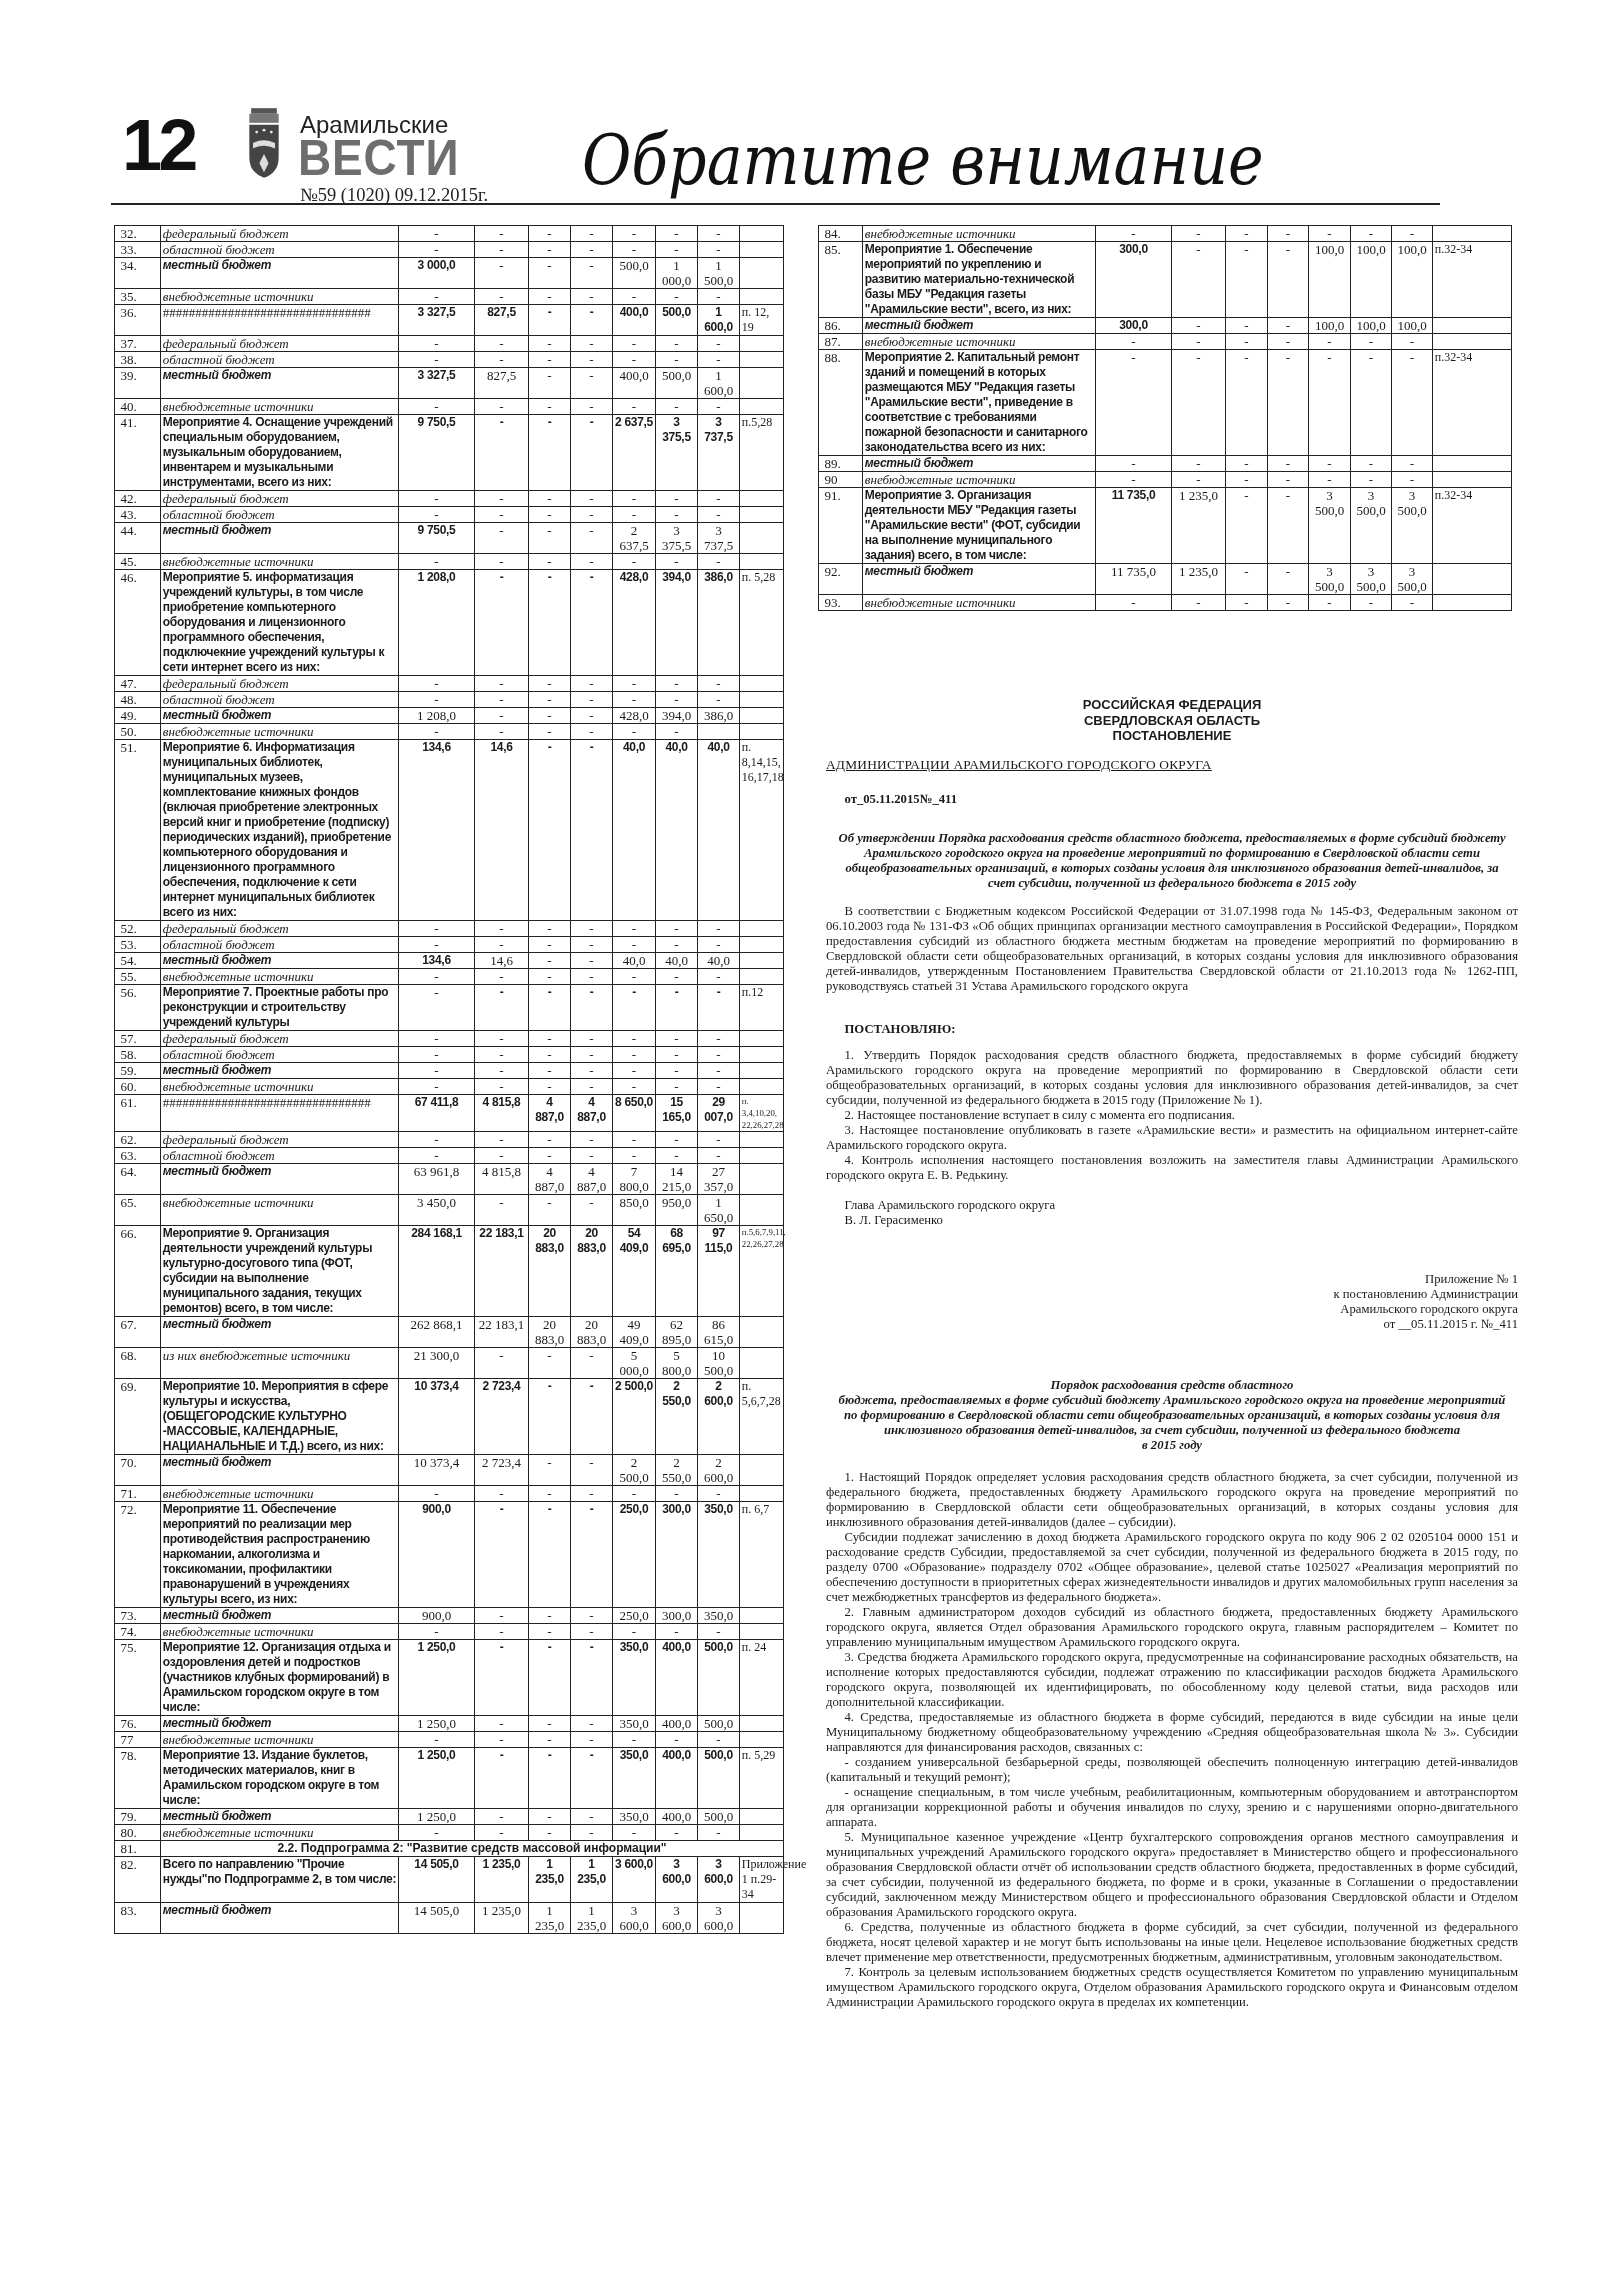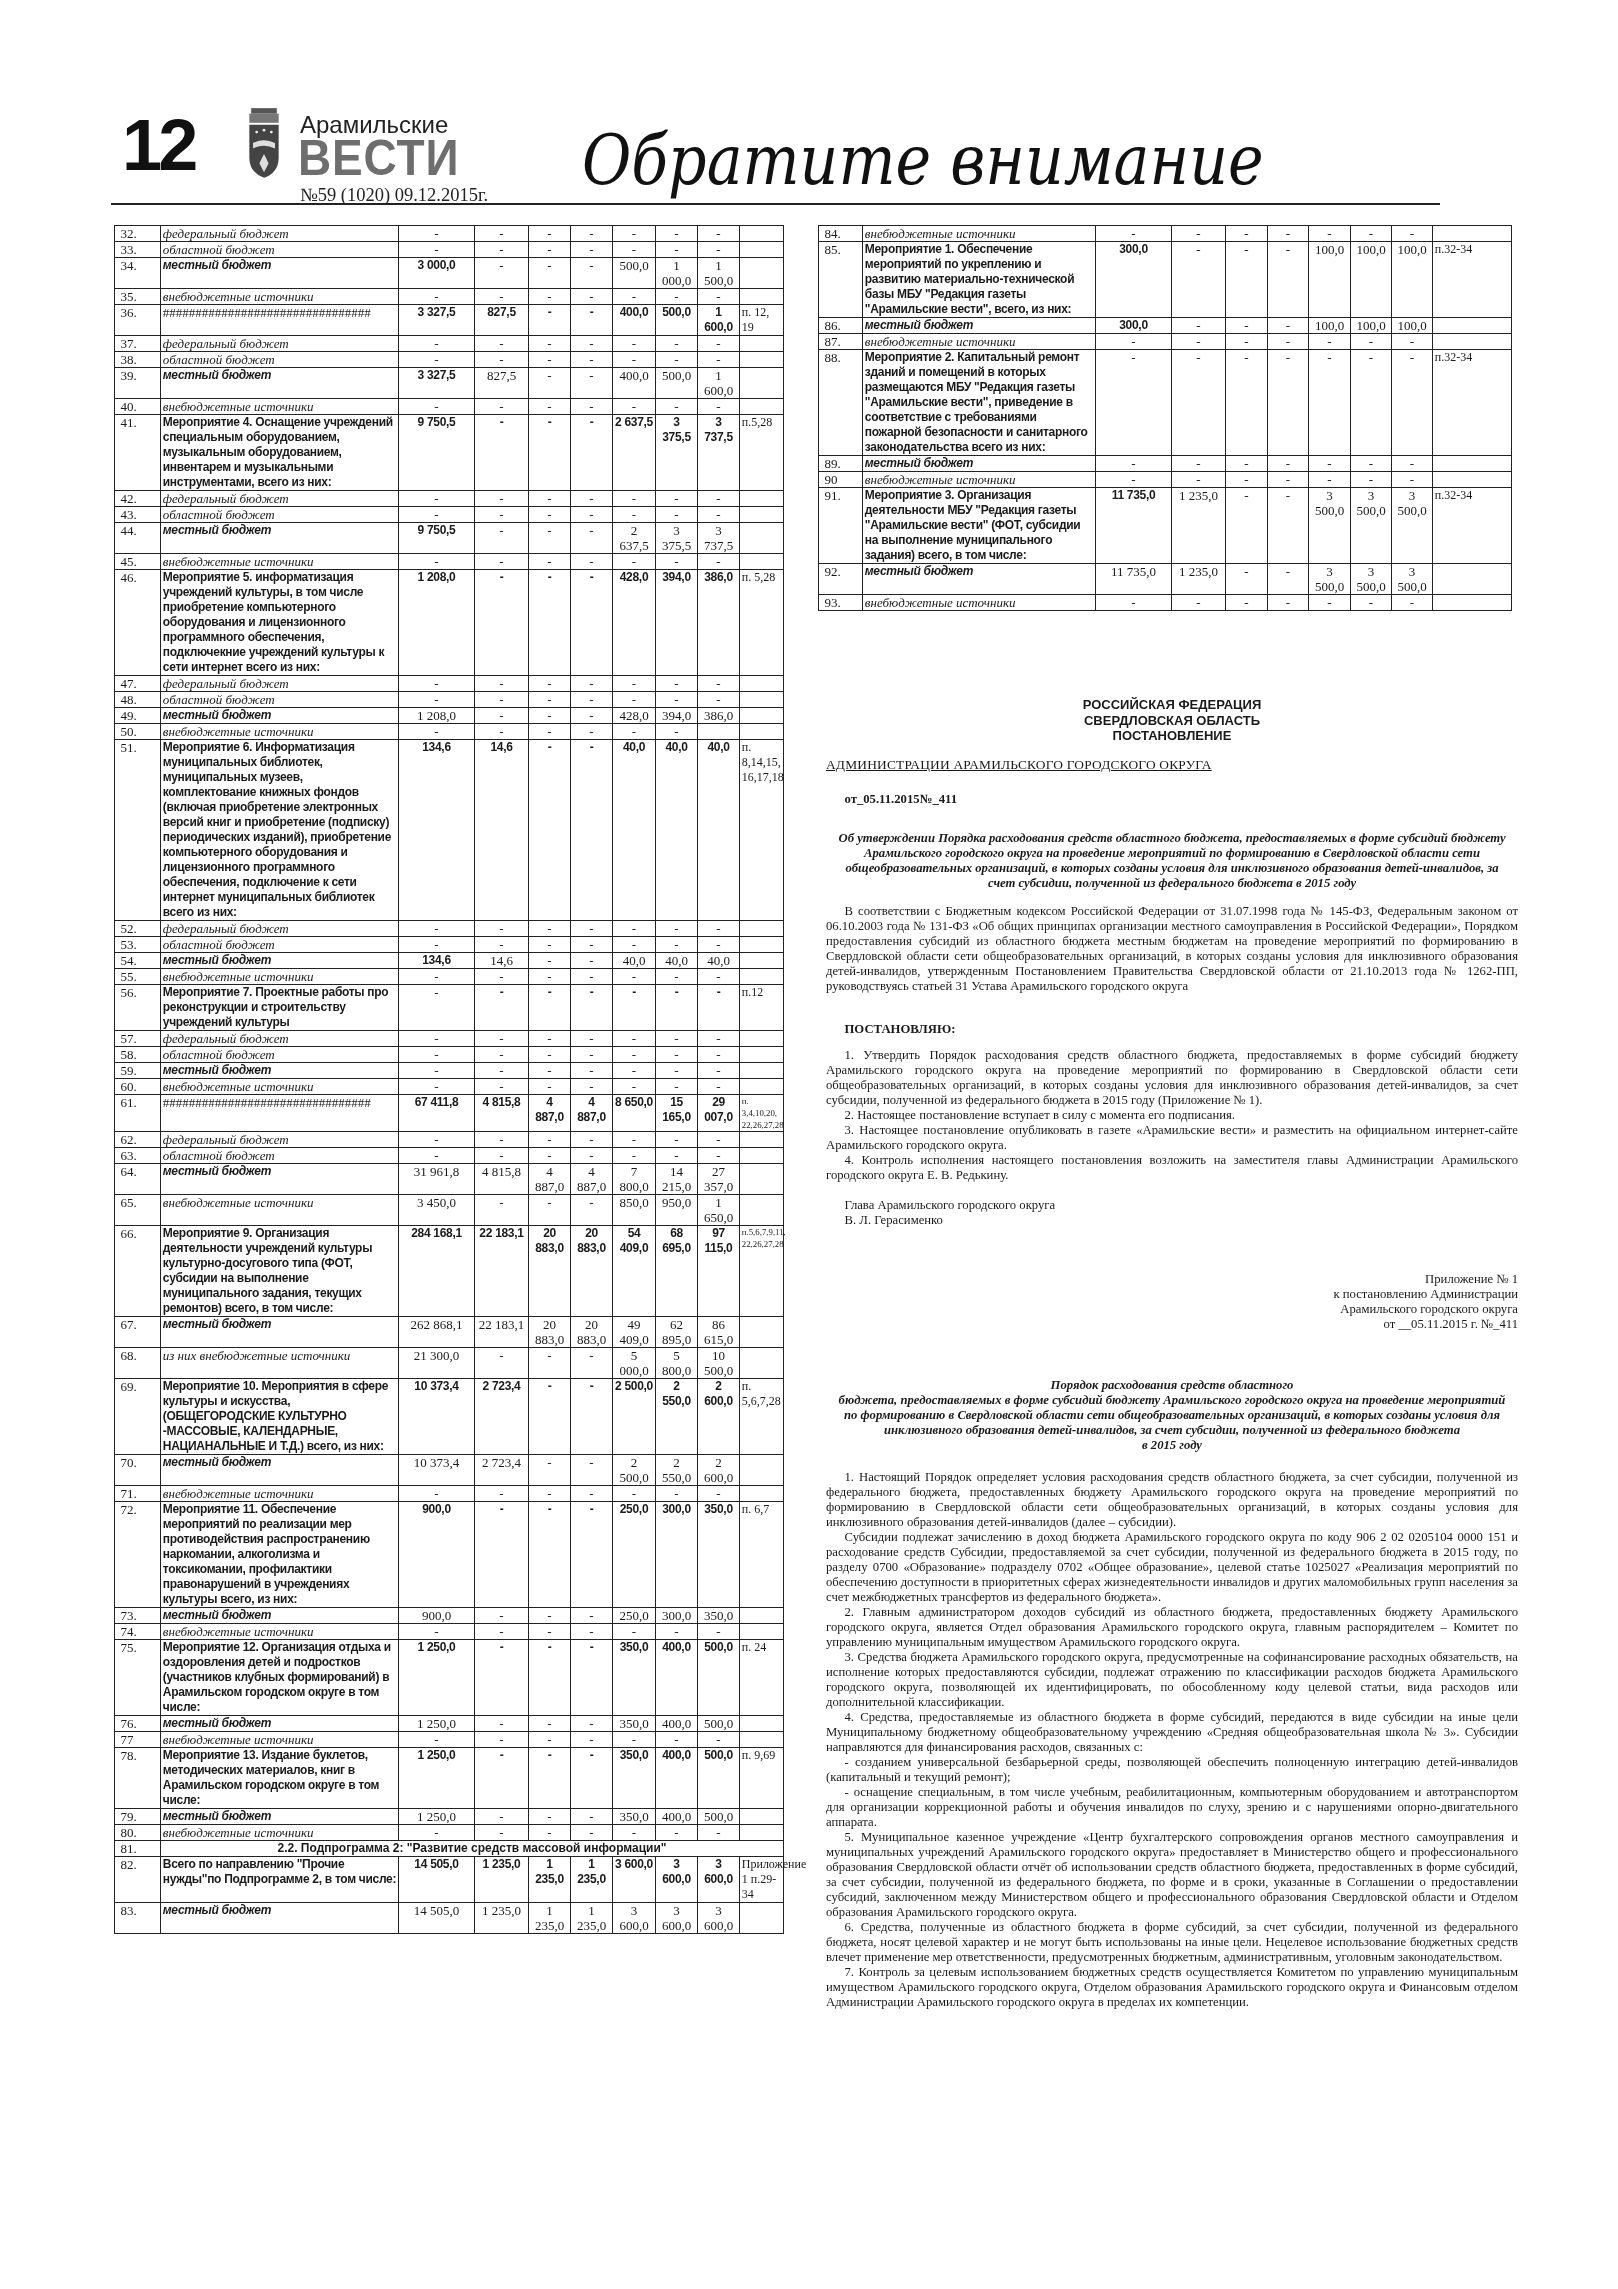--- a/index.html
+++ b/index.html
@@ -451,21 +451,21 @@
         <td class="v">-</td>
         <td class="v">-</td>
         <td class="v">-</td>
         <td class="v">-</td>
         <td class="v">-</td>
         <td class="note"></td>
       </tr>
       <tr>
         <td class="n">64.</td>
         <td class="it b">местный бюджет</td>
-        <td class="v">31 961,8</td>
+        <td class="v">63 961,8</td>
         <td class="v">4 815,8</td>
         <td class="v">4 887,0</td>
         <td class="v">4 887,0</td>
         <td class="v">7 800,0</td>
         <td class="v">14 215,0</td>
         <td class="v">27 357,0</td>
         <td class="note"></td>
       </tr>
       <tr>
         <td class="n">65.</td>
@@ -626,21 +626,21 @@
       <tr>
         <td class="n">78.</td>
         <td class="b">Мероприятие 13. Издание буклетов, методических материалов, книг в Арамильском городском округе в том числе:</td>
         <td class="v b">1 250,0</td>
         <td class="v b">-</td>
         <td class="v b">-</td>
         <td class="v b">-</td>
         <td class="v b">350,0</td>
         <td class="v b">400,0</td>
         <td class="v b">500,0</td>
-        <td class="note">п. 9,69</td>
+        <td class="note">п. 5,29</td>
       </tr>
       <tr>
         <td class="n">79.</td>
         <td class="it b">местный бюджет</td>
         <td class="v">1 250,0</td>
         <td class="v">-</td>
         <td class="v">-</td>
         <td class="v">-</td>
         <td class="v">350,0</td>
         <td class="v">400,0</td>

